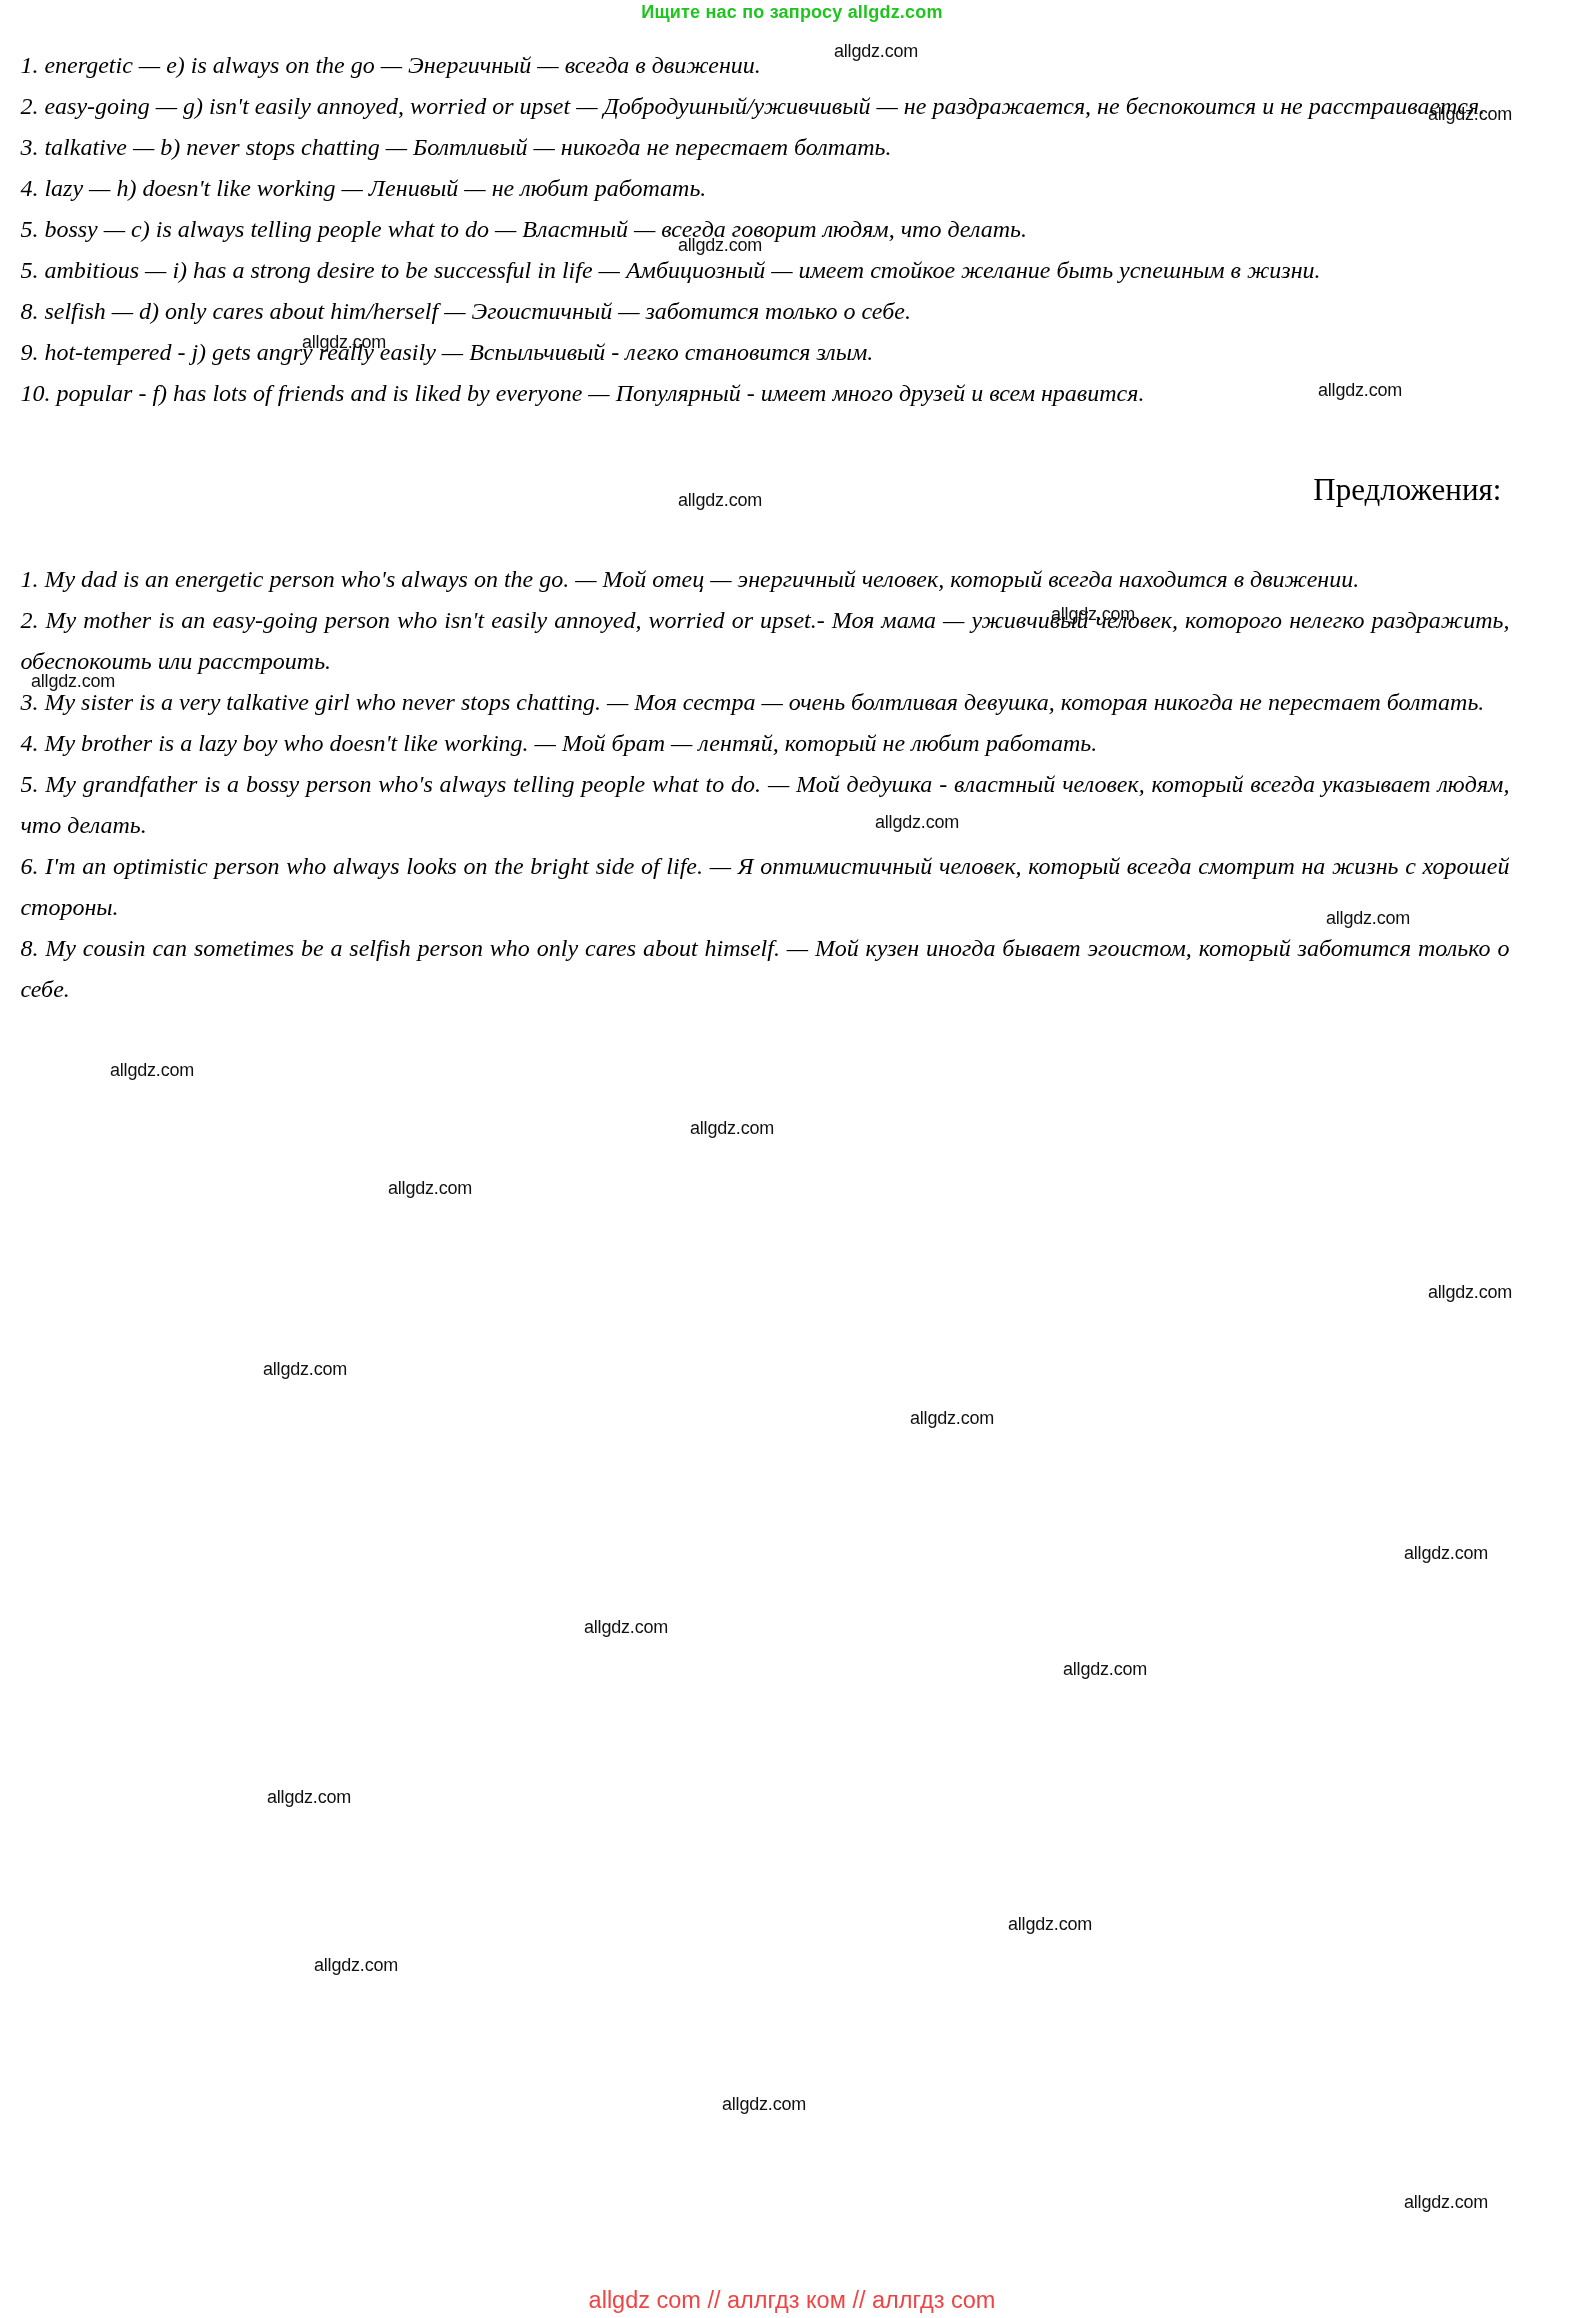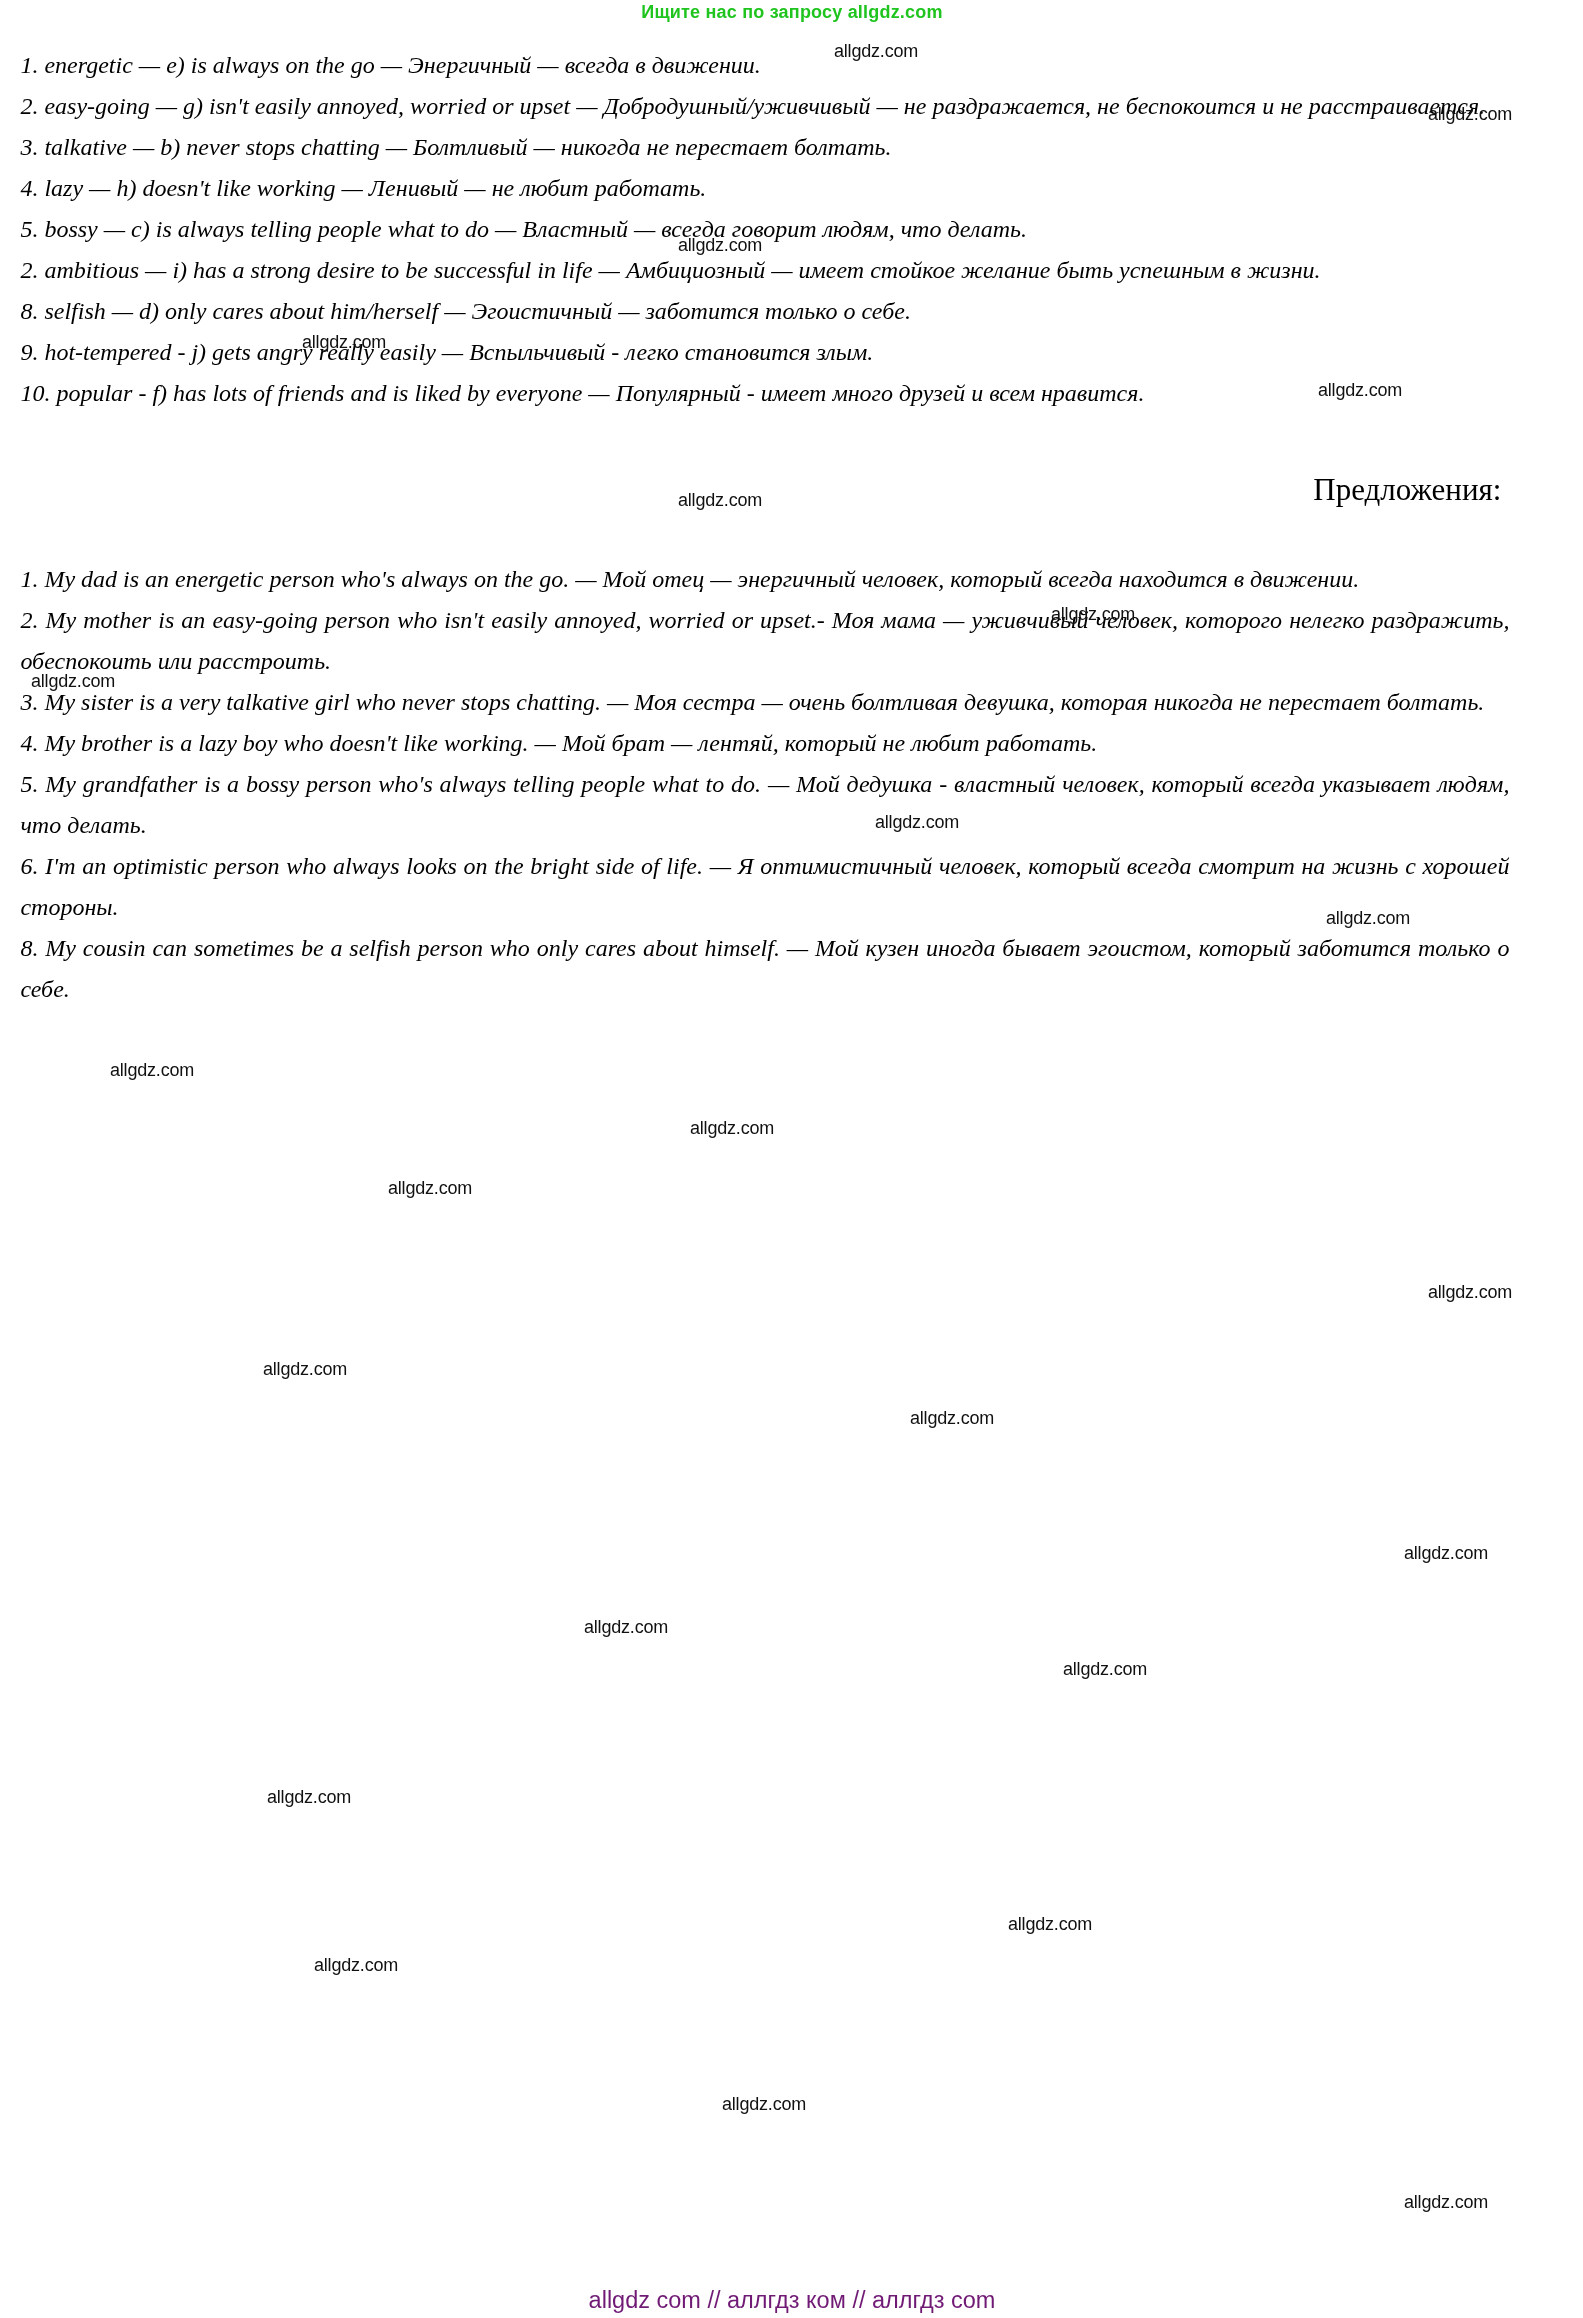--- a/index.html
+++ b/index.html
@@ -70,38 +70,38 @@
 
   
   .site-footer {
     position: absolute;
     bottom: 4.7px;
     left: 0;
     width: 1584px;
     text-align: center;
     font-family: "Liberation Sans", "DejaVu Sans", sans-serif;
     font-size: 23.5px;
-    color: #701a75;
+    color: #ef4444;
     white-space: nowrap;
   }
 </style>
 </head>
 <body>
 
 <div class="site-header">Ищите нас по запросу allgdz.com</div>
 
 <div class="doc">
 
   <div>
     <p class="line">1. energetic — e) is always on the go — Энергичный — всегда в движении.</p>
     <p class="line">2. easy-going — g) isn't easily annoyed, worried or upset — Добродушный/уживчивый — не раздражается, не беспокоится и не расстраивается.</p>
     <p class="line">3. talkative — b) never stops chatting — Болтливый — никогда не перестает болтать.</p>
     <p class="line">4. lazy — h) doesn't like working — Ленивый — не любит работать.</p>
     <p class="line">5. bossy — c) is always telling people what to do — Властный — всегда говорит людям, что делать.</p>
-    <p class="line">2. ambitious — i) has a strong desire to be successful in life — Амбициозный — имеет стойкое желание быть успешным в жизни.</p>
+    <p class="line">5. ambitious — i) has a strong desire to be successful in life — Амбициозный — имеет стойкое желание быть успешным в жизни.</p>
     <p class="line">8. selfish — d) only cares about him/herself — Эгоистичный — заботится только о себе.</p>
     <p class="line">9. hot-tempered - j) gets angry really easily — Вспыльчивый - легко становится злым.</p>
     <p class="line">10. popular - f) has lots of friends and is liked by everyone — Популярный - имеет много друзей и всем нравится.</p>
   </div>
 
   <div class="spacer-lg"></div>
 
   <p class="heading">Предложения:</p>
 
   <div class="spacer-md"></div>

